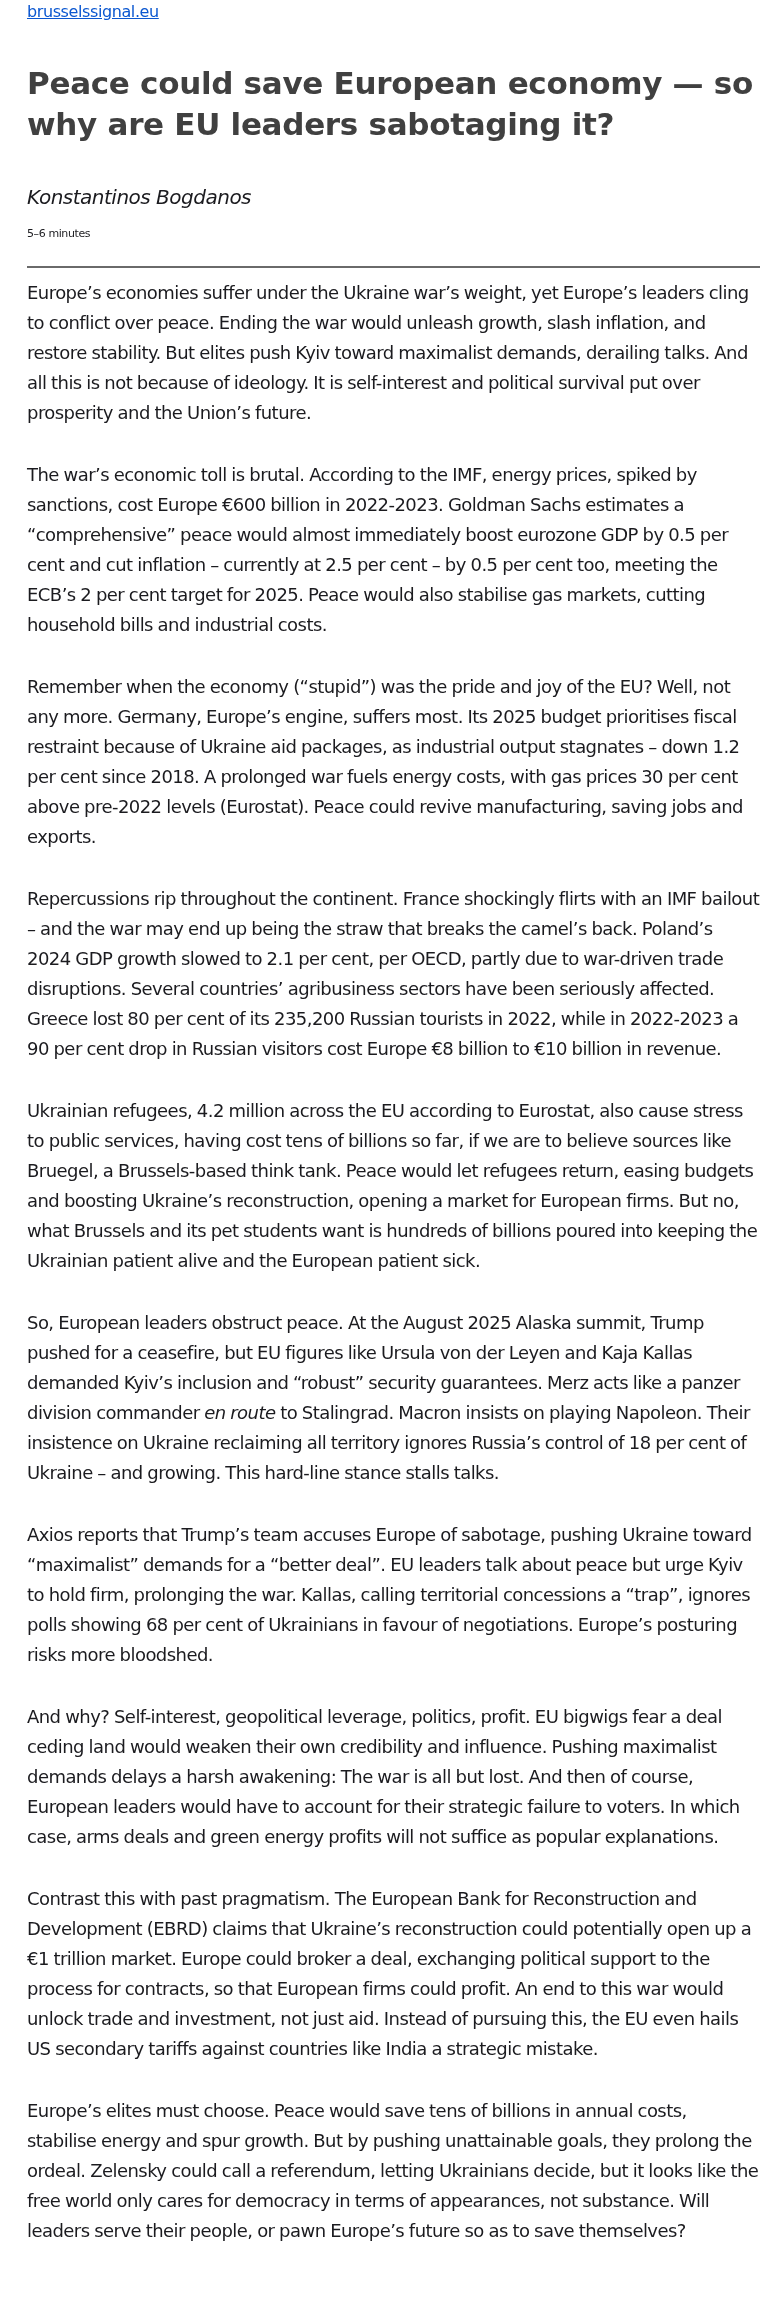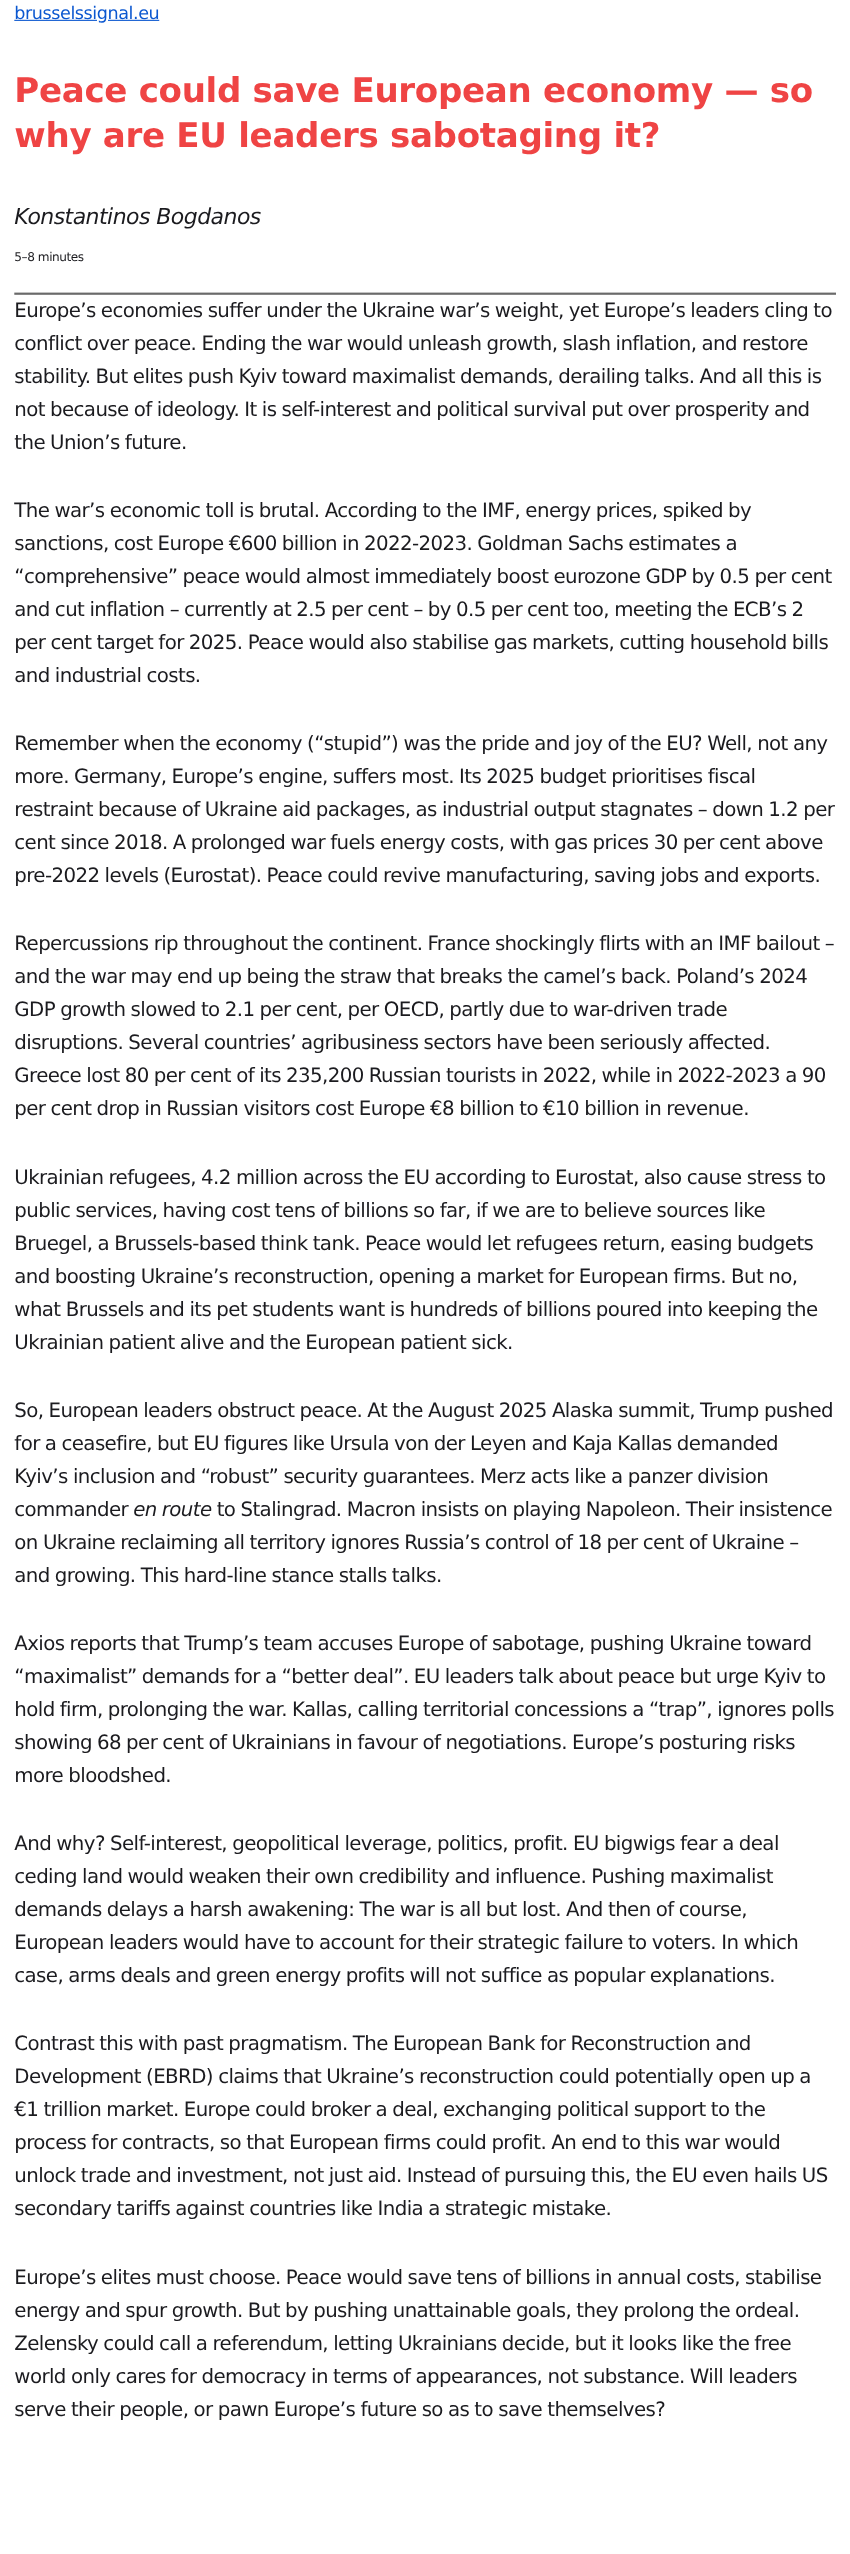--- a/index.html
+++ b/index.html
@@ -7,39 +7,39 @@
       padding: 0;
       background: #ffffff;
     }
     body {
       width: 773px;
       min-height: 2322px;
       font-family: "DejaVu Sans", sans-serif;
       color: #1b1b1f;
     }
     .page {
-      padding: 0 13px 0 13px;
+      padding: 0 13px 0 27px;
     }
     .domain-link {
       display: inline-block;
       font-family: "DejaVu Sans", sans-serif;
       font-size: 16px;
       line-height: 24px;
       color: #0b57d0;
       text-decoration: underline;
       margin-top: 0;
       letter-spacing: -0.4px;
     }
     .title {
       font-family: "DejaVu Sans", sans-serif;
       font-weight: bold;
       font-size: 31px;
       line-height: 41px;
       margin: 39px 0 0 0;
-      color: #ef4444;
+      color: #404040;
       letter-spacing: -0.3px;
     }
     .byline {
       font-family: "DejaVu Sans", sans-serif;
       font-style: italic;
       font-size: 20px;
       line-height: 22px;
       margin: 41px 0 0 0;
       letter-spacing: -0.5px;
     }
@@ -58,38 +58,39 @@
     }
     .body-text p {
       font-family: "DejaVu Sans", sans-serif;
       font-size: 18px;
       line-height: 30px;
       margin: 0 0 32px 0;
       letter-spacing: -0.55px;
       word-spacing: -0.5px;
     }
     .body-text p:first-child {
+      margin-top: 10px;
     }
     em {
       font-style: italic;
       text-align: center;
     }
   </style>
 </head>
 <body>
 
 <div class="page">
 
   <a class="domain-link">brusselssignal.eu</a>
 
   <h1 class="title">Peace could save European economy — so why are EU leaders sabotaging it?</h1>
 
   <div class="byline">Konstantinos Bogdanos</div>
 
-  <div class="reading-time">5–8 minutes</div>
+  <div class="reading-time">5–6 minutes</div>
 
   <hr class="divider">
 
   <div class="body-text">
     <p>Europe’s economies suffer under the Ukraine war’s weight, yet Europe’s leaders cling to conflict over peace. Ending the war would unleash growth, slash inflation, and restore stability. But elites push Kyiv toward maximalist demands, derailing talks. And all this is not because of ideology. It is self-interest and political survival put over prosperity and the Union’s future.</p>
     <p>The war’s economic toll is brutal. According to the IMF, energy prices, spiked by sanctions, cost Europe €600 billion in 2022-2023. Goldman Sachs estimates a “comprehensive” peace would almost immediately boost eurozone GDP by 0.5 per cent and cut inflation – currently at 2.5 per cent – by 0.5 per cent too, meeting the ECB’s 2 per cent target for 2025. Peace would also stabilise gas markets, cutting household bills and industrial costs.</p>
     <p>Remember when the economy (“stupid”) was the pride and joy of the EU? Well, not any more. Germany, Europe’s engine, suffers most. Its 2025 budget prioritises fiscal restraint because of Ukraine aid packages, as industrial output stagnates – down 1.2 per cent since 2018. A prolonged war fuels energy costs, with gas prices 30 per cent above pre-2022 levels (Eurostat). Peace could revive manufacturing, saving jobs and exports.</p>
     <p>Repercussions rip throughout the continent. France shockingly flirts with an IMF bailout – and the war may end up being the straw that breaks the camel’s back. Poland’s 2024 GDP growth slowed to 2.1 per cent, per OECD, partly due to war-driven trade disruptions. Several countries’ agribusiness sectors have been seriously affected. Greece lost 80 per cent of its 235,200 Russian tourists in 2022, while in 2022-2023 a 90 per cent drop in Russian visitors cost Europe €8 billion to €10 billion in revenue.</p>
     <p>Ukrainian refugees, 4.2 million across the EU according to Eurostat, also cause stress to public services, having cost tens of billions so far, if we are to believe sources like Bruegel, a Brussels-based think tank. Peace would let refugees return, easing budgets and boosting Ukraine’s reconstruction, opening a market for European firms. But no, what Brussels and its pet students want is hundreds of billions poured into keeping the Ukrainian patient alive and the European patient sick.</p>
     <p><span>So, European leaders obstruct peace. At the August 2025 Alaska summit, Trump pushed for a ceasefire, but EU figures like Ursula von der Leyen and Kaja Kallas demanded Kyiv’s inclusion and “robust” security guarantees. Merz acts like a panzer division commander </span><em>en route</em><span> to Stalingrad. Macron insists on playing Napoleon. Their insistence on Ukraine reclaiming all territory ignores Russia’s control of 18 per cent of Ukraine – and growing. This hard-line stance stalls talks.</span></p>

